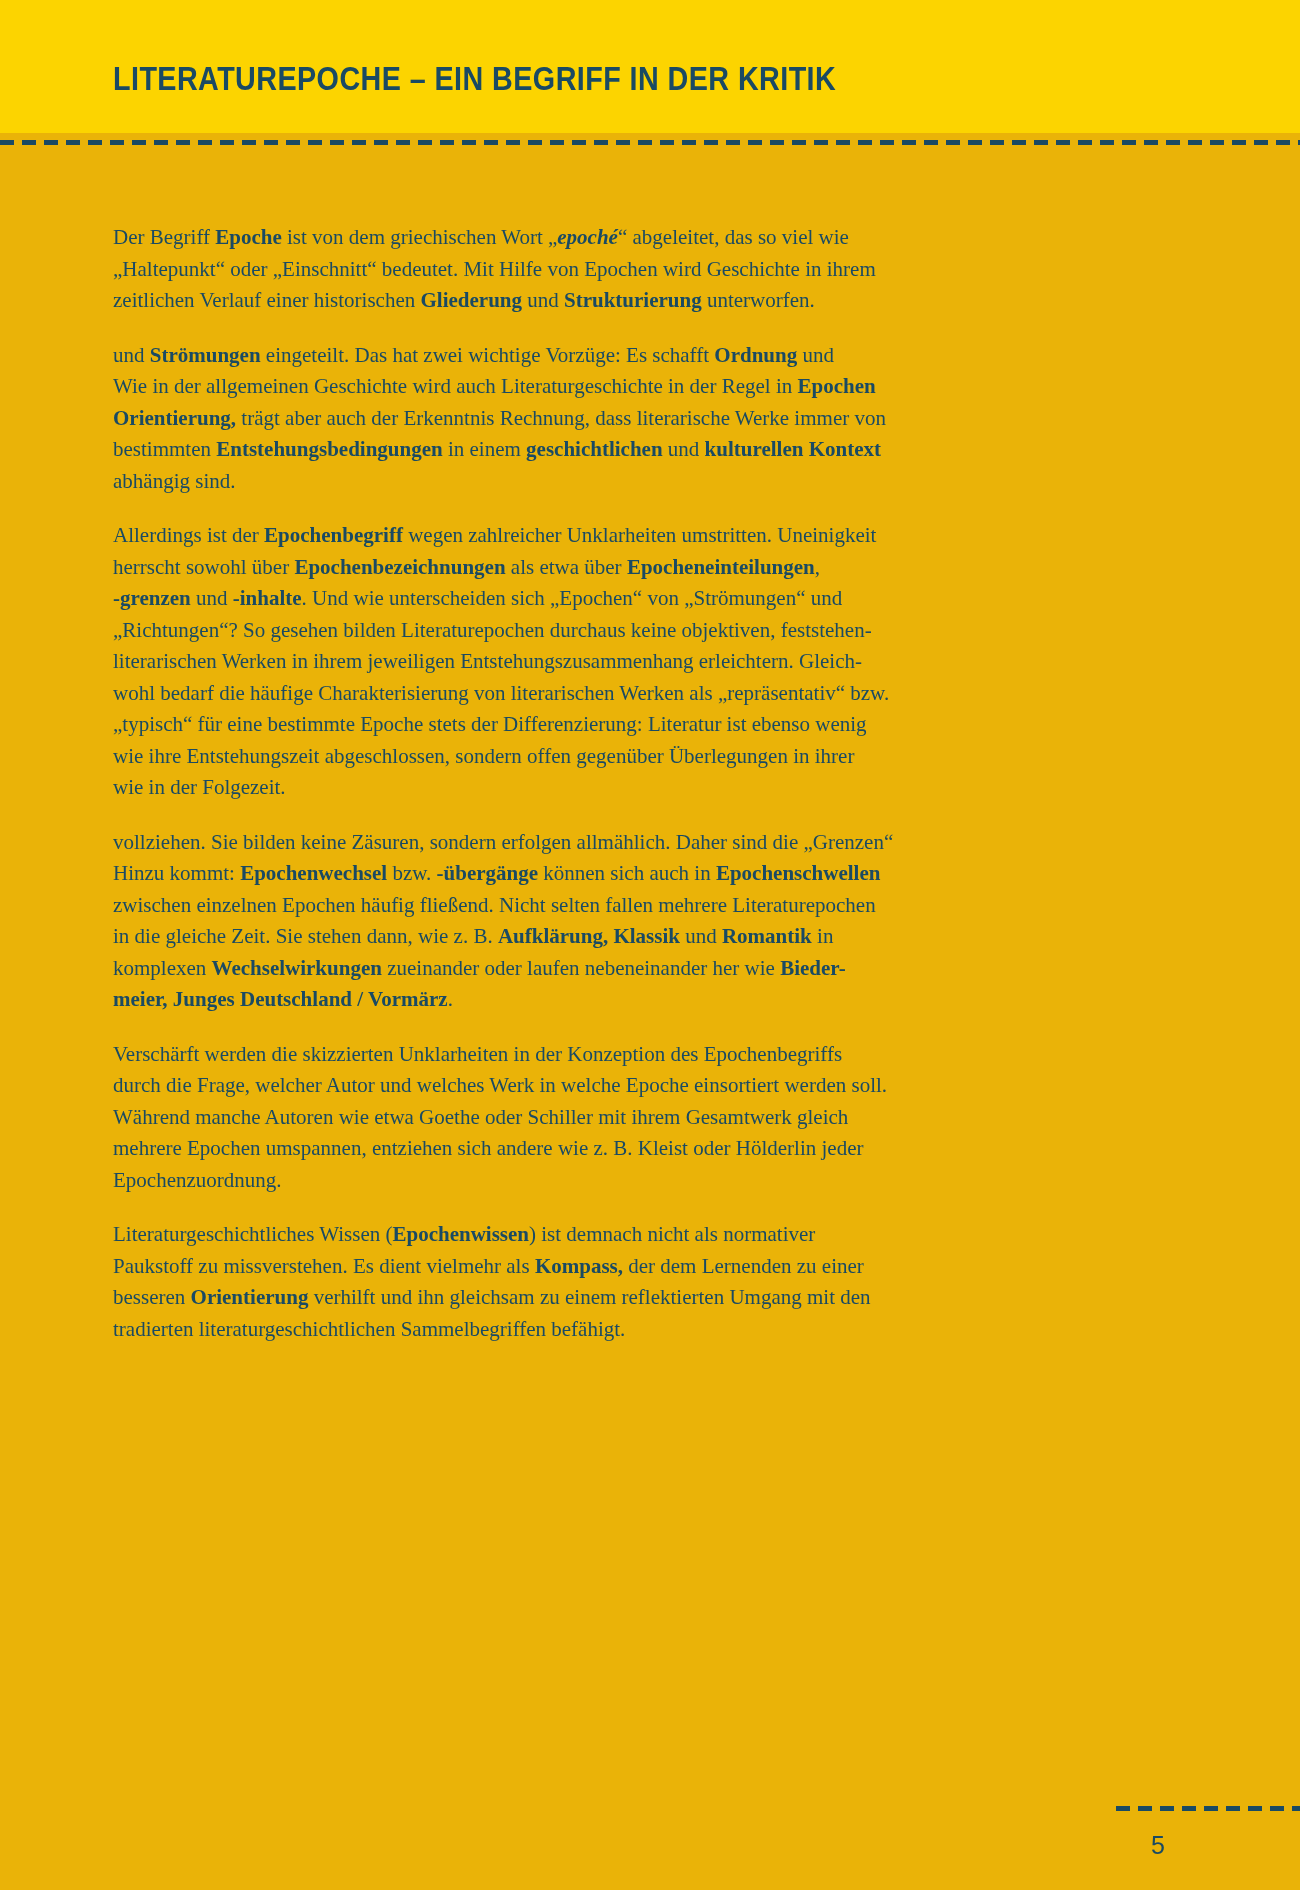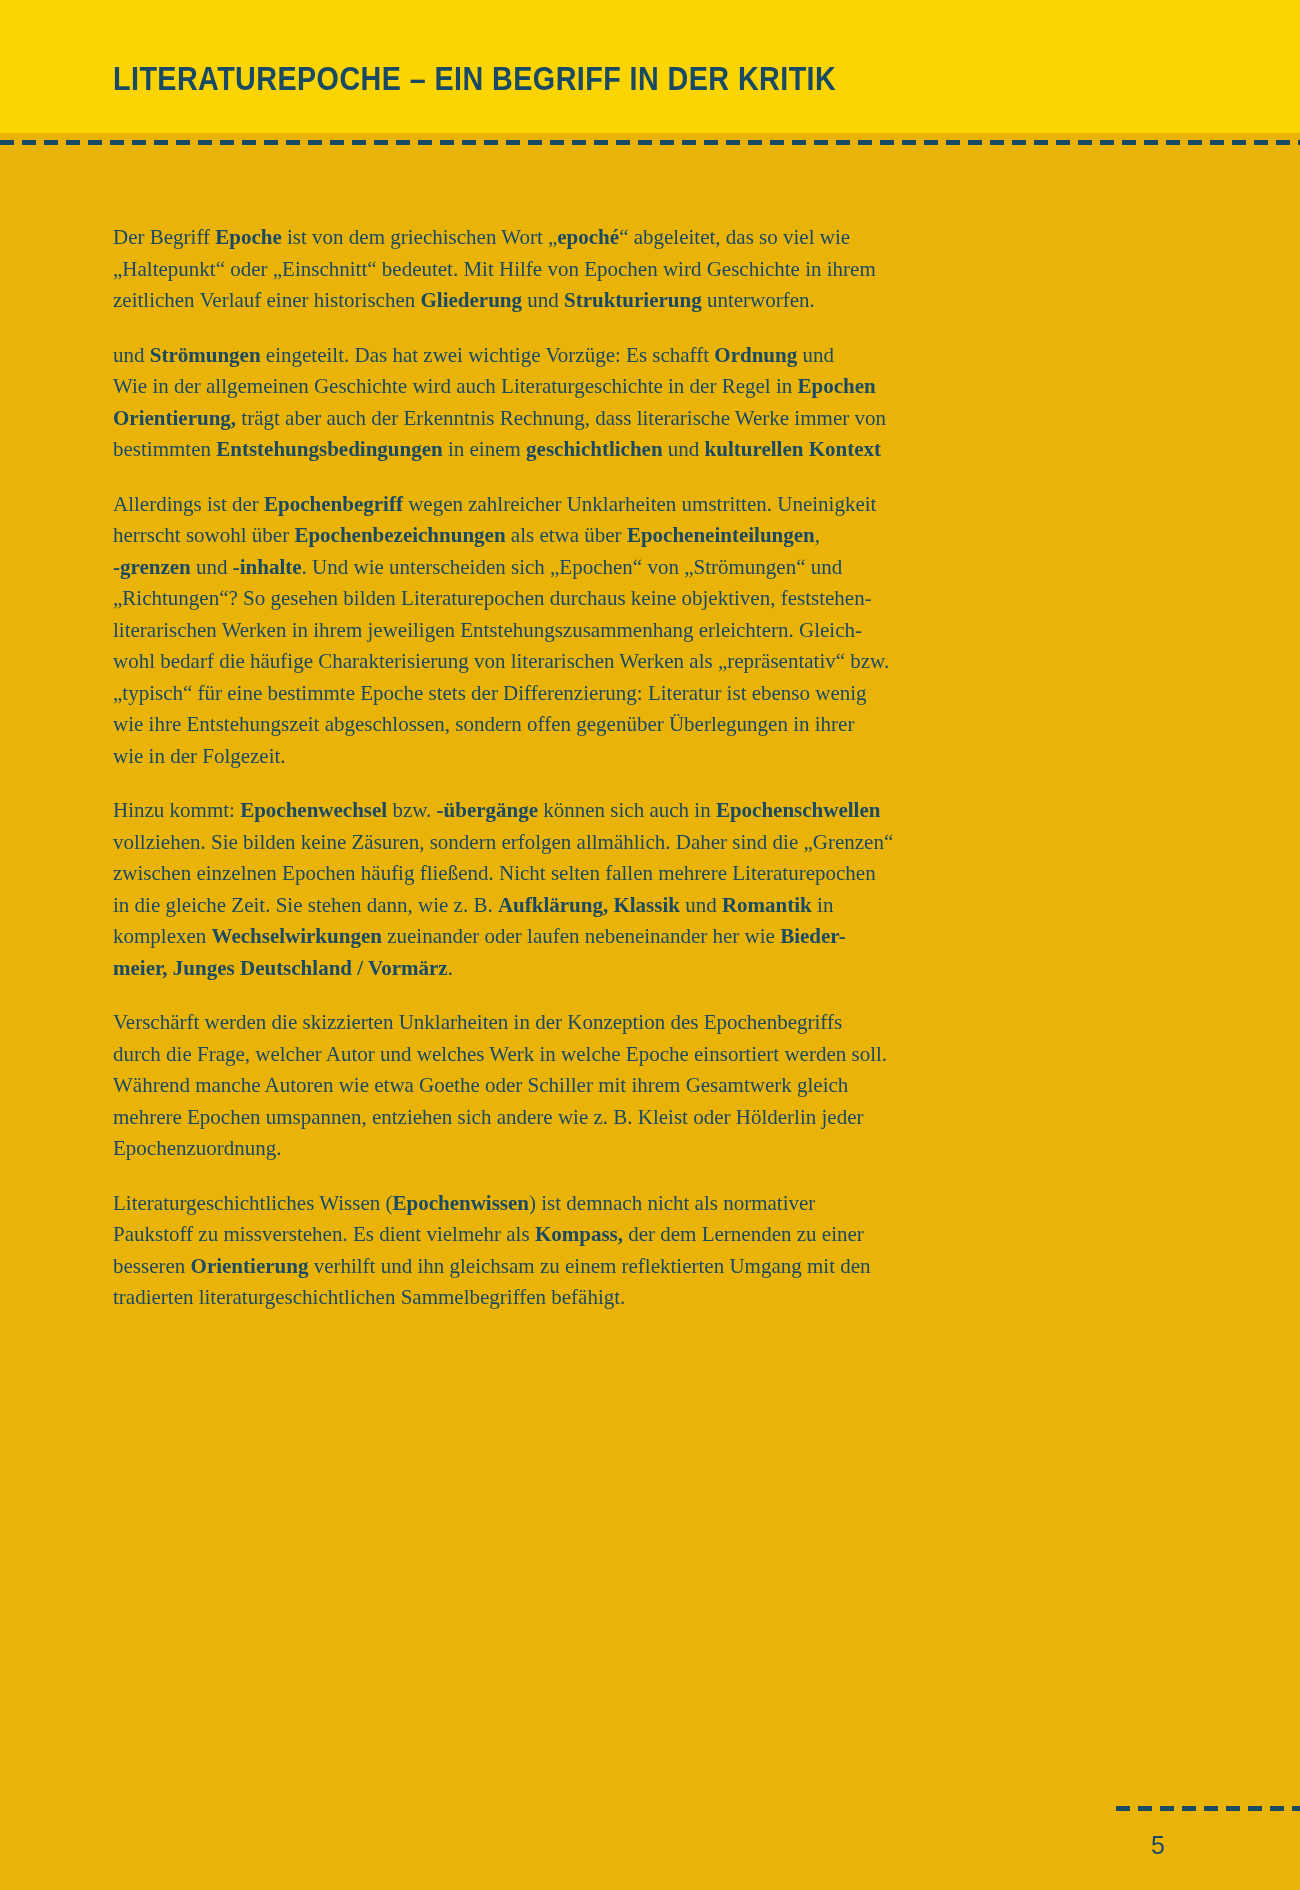--- a/index.html
+++ b/index.html
@@ -58,21 +58,21 @@
     width:900px;
     color:var(--ink);
     font-size:21px;
   }
   .para{margin:0 0 23px 0;}
   .line{
     line-height:31.5px;
     white-space:nowrap;
   }
   .b{font-weight:bold;}
-  .bi{font-weight:bold;}
+  .bi{font-weight:bold;font-style:italic;}
   .page-number{
     position:absolute;
     top:1831px;
     left:1138px;
     width:40px;
     text-align:center;
     font-family:"Liberation Sans", sans-serif;
     font-size:25px;
     color:var(--ink);
   }
@@ -92,35 +92,36 @@
       <div class="para">
         <div class="line"><span>Der Begriff </span><span class="b">Epoche</span><span> ist von dem griechischen Wort „</span><span class="bi">epoché</span><span>“ abgeleitet, das so viel wie</span></div>
         <div class="line"><span>„Haltepunkt“ oder „Einschnitt“ bedeutet. Mit Hilfe von Epochen wird Geschichte in ihrem</span></div>
         <div class="line"><span>zeitlichen Verlauf einer historischen </span><span class="b">Gliederung</span><span> und </span><span class="b">Strukturierung</span><span> unterworfen.</span></div>
       </div>
       <div class="para">
         <div class="line"><span>und </span><span class="b">Strömungen</span><span> eingeteilt. Das hat zwei wichtige Vorzüge: Es schafft </span><span class="b">Ordnung</span><span> und</span></div>
         <div class="line"><span>Wie in der allgemeinen Geschichte wird auch Literaturgeschichte in der Regel in </span><span class="b">Epochen</span></div>
         <div class="line"><span class="b">Orientierung,</span><span> trägt aber auch der Erkenntnis Rechnung, dass literarische Werke immer von</span></div>
         <div class="line"><span>bestimmten </span><span class="b">Entstehungsbedingungen</span><span> in einem </span><span class="b">geschichtlichen</span><span> und </span><span class="b">kulturellen Kontext</span></div>
+        <div class="line"><span>abhängig sind.</span></div>
       </div>
       <div class="para">
         <div class="line"><span>Allerdings ist der </span><span class="b">Epochenbegriff</span><span> wegen zahlreicher Unklarheiten umstritten. Uneinigkeit</span></div>
         <div class="line"><span>herrscht sowohl über </span><span class="b">Epochenbezeichnungen</span><span> als etwa über </span><span class="b">Epocheneinteilungen</span><span>,</span></div>
         <div class="line"><span class="b">-grenzen</span><span> und </span><span class="b">-inhalte</span><span>. Und wie unterscheiden sich „Epochen“ von „Strömungen“ und</span></div>
         <div class="line"><span>„Richtungen“? So gesehen bilden Literaturepochen durchaus keine objektiven, feststehen-</span></div>
         <div class="line"><span>literarischen Werken in ihrem jeweiligen Entstehungszusammenhang erleichtern. Gleich-</span></div>
         <div class="line"><span>wohl bedarf die häufige Charakterisierung von literarischen Werken als „repräsentativ“ bzw.</span></div>
         <div class="line"><span>„typisch“ für eine bestimmte Epoche stets der Differenzierung: Literatur ist ebenso wenig</span></div>
         <div class="line"><span>wie ihre Entstehungszeit abgeschlossen, sondern offen gegenüber Überlegungen in ihrer</span></div>
         <div class="line"><span>wie in der Folgezeit.</span></div>
       </div>
       <div class="para">
+        <div class="line"><span>vollziehen. Sie bilden keine Zäsuren, sondern erfolgen allmählich. Daher sind die „Grenzen“</span></div>
         <div class="line"><span>Hinzu kommt: </span><span class="b">Epochenwechsel</span><span> bzw. </span><span class="b">-übergänge</span><span> können sich auch in </span><span class="b">Epochenschwellen</span></div>
-        <div class="line"><span>vollziehen. Sie bilden keine Zäsuren, sondern erfolgen allmählich. Daher sind die „Grenzen“</span></div>
         <div class="line"><span>zwischen einzelnen Epochen häufig fließend. Nicht selten fallen mehrere Literaturepochen</span></div>
         <div class="line"><span>in die gleiche Zeit. Sie stehen dann, wie z. B. </span><span class="b">Aufklärung,</span><span> </span><span class="b">Klassik</span><span> und </span><span class="b">Romantik</span><span> in</span></div>
         <div class="line"><span>komplexen </span><span class="b">Wechselwirkungen</span><span> zueinander oder laufen nebeneinander her wie </span><span class="b">Bieder-</span></div>
         <div class="line"><span class="b">meier, Junges Deutschland / Vormärz</span><span>.</span></div>
       </div>
       <div class="para">
         <div class="line"><span>Verschärft werden die skizzierten Unklarheiten in der Konzeption des Epochenbegriffs</span></div>
         <div class="line"><span>durch die Frage, welcher Autor und welches Werk in welche Epoche einsortiert werden soll.</span></div>
         <div class="line"><span>Während manche Autoren wie etwa Goethe oder Schiller mit ihrem Gesamtwerk gleich</span></div>
         <div class="line"><span>mehrere Epochen umspannen, entziehen sich andere wie z. B. Kleist oder Hölderlin jeder</span></div>

